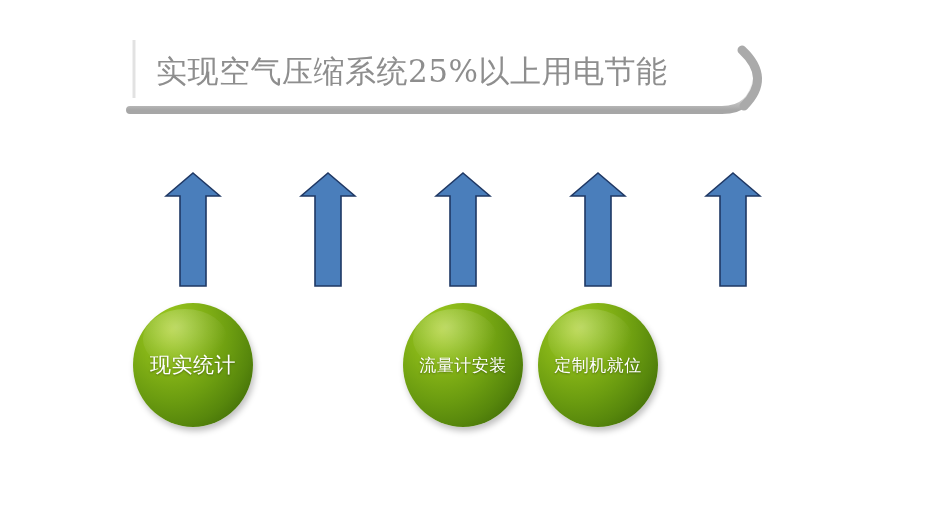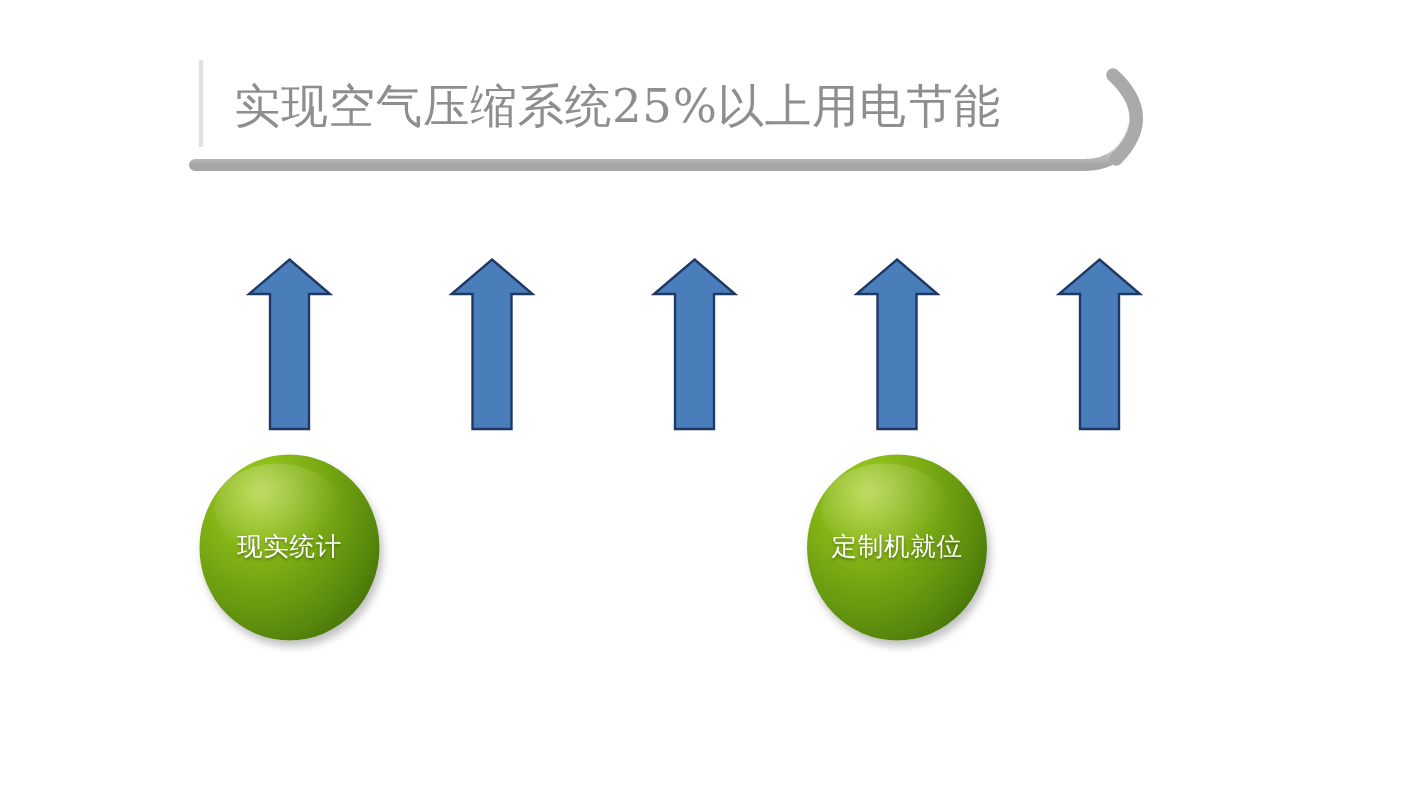--- a/index.html
+++ b/index.html
@@ -87,21 +87,21 @@
     background: radial-gradient(ellipse at 40% 30%,
       rgba(255,255,255,0.30) 0%,
       rgba(255,255,255,0.10) 45%,
       rgba(255,255,255,0) 72%);
     pointer-events: none;
   }
   .node-label {
     position: relative;
     z-index: 2;
     color: #ffffff;
-    font-size: 17px;
+    font-size: 21px;
     line-height: 26px;
     letter-spacing: 0.5px;
     font-family: "DejaVu Serif", "Liberation Serif", serif;
     text-shadow: 0 1px 2px rgba(0,0,0,0.35);
     padding: 0 4px;
     white-space: pre-line;
   }
   .node-label.small { font-size: 17px; }
 </style>
 </head>
@@ -152,17 +152,20 @@
   </div>
   <div class="arrow" style="left:704px;">
     <svg viewBox="0 0 58 118" width="58" height="118">
       <path d="M29 2 L56 25 L42 25 L42 115 L16 115 L16 25 L2 25 Z" fill="#4a7ebb" stroke="#1f3864" stroke-width="1.6" stroke-linejoin="miter"></path>
     </svg>
   </div>
 
   <div class="node" style="left:133px;">
     <span class="node-label">现实统计</span>
   </div>
+  <div class="node" style="left:403px;">
+    <span class="node-label small">流量计安装</span>
+  </div>
   <div class="node" style="left:538px;">
     <span class="node-label small">定制机就位</span>
   </div>
 
 </div>
 
 </body></html>

